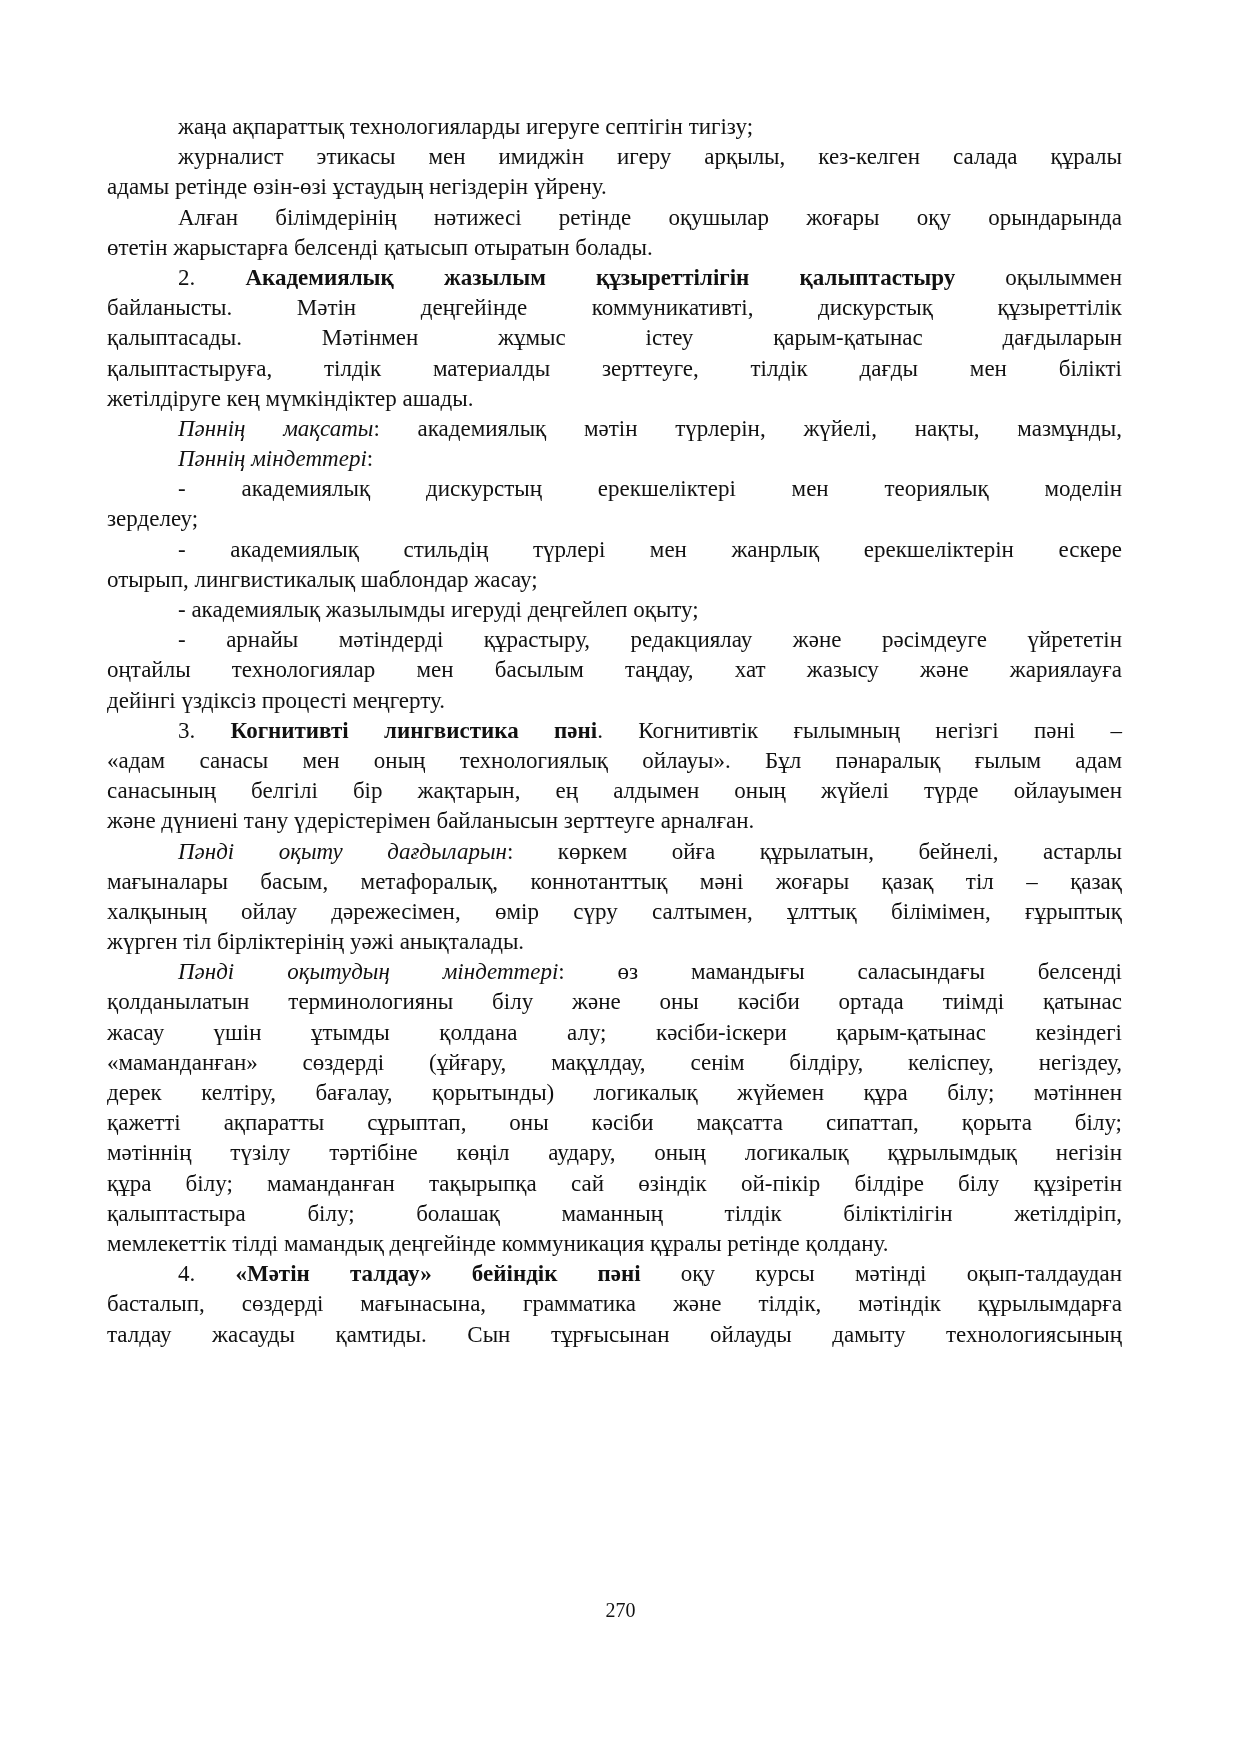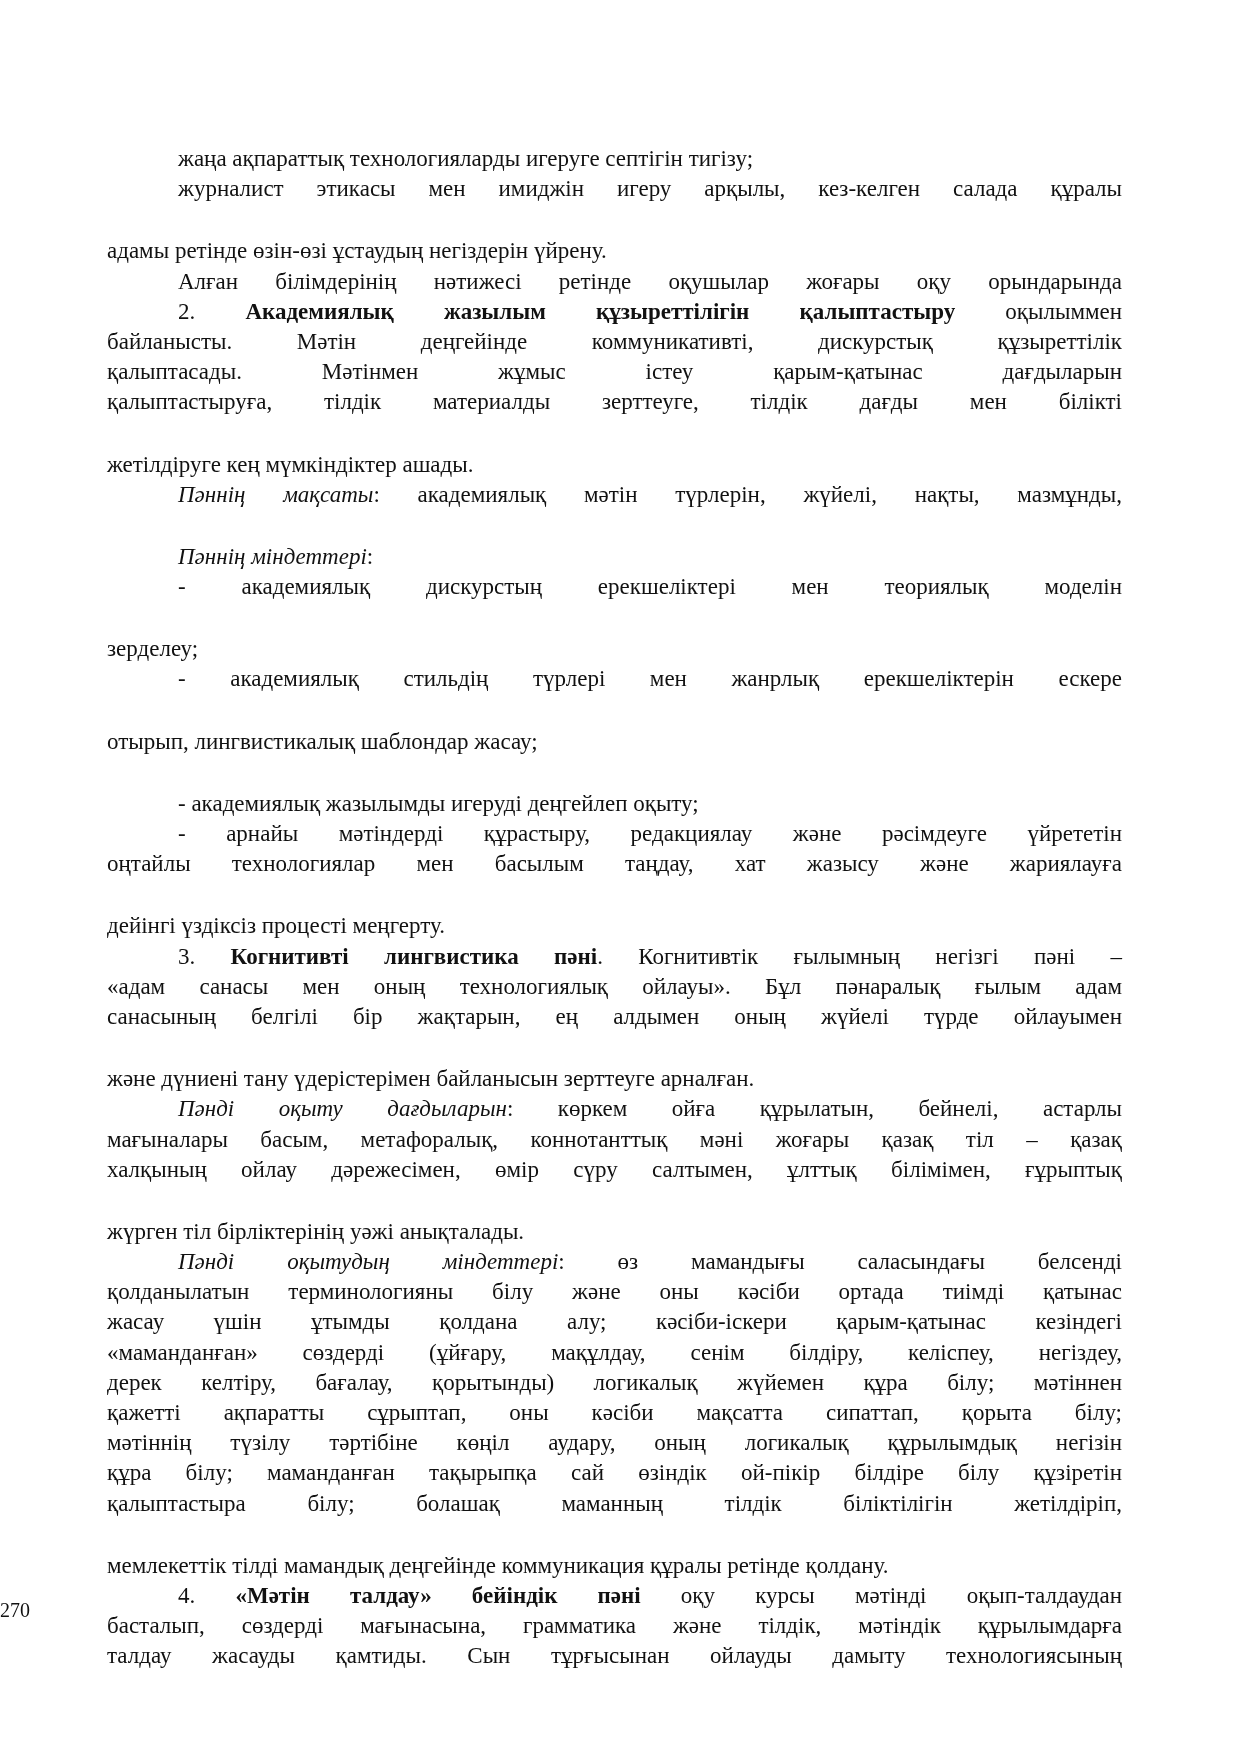--- a/index.html
+++ b/index.html
@@ -8,38 +8,39 @@
     position: absolute; left: 0; top: 0; width: 1241px; height: 1755px;
     background: #ffffff; color: #111111;
     font-family: "Liberation Serif", "DejaVu Serif", serif;
   }
   .column { position: absolute; left: 107px; top: 112px; width: 1015px; }
   .line {
     height: 30.2px; line-height: 30.2px; font-size: 23px;
     white-space: nowrap; text-align: justify; text-align-last: justify;
     overflow: visible;
   }
-  .line.last { text-align-last: left; margin-top: 32px; }
+  .line.last { text-align-last: left; }
   .line.indent { padding-left: 71px; }
   .i { font-style: italic; }
   .bi { font-weight: bold; }
   .page-number {
     position: absolute; left: 0; width: 1241px; top: 1598px;
-    text-align: left; font-size: 20px; line-height: 24px;
+    text-align: center; font-size: 20px; line-height: 24px;
   }
 </style>
 </head>
 <body>
 
 <div class="page">
   <div class="column" id="text-column">
       <div class="line indent last"><span>жаңа ақпараттық технологияларды игеруге септігін тигізу;</span></div>
       <div class="line indent"><span>журналист этикасы мен имиджін игеру арқылы, кез-келген салада құралы</span></div>
       <div class="line last"><span>адамы ретінде өзін-өзі ұстаудың негіздерін үйрену.</span></div>
       <div class="line indent"><span>Алған білімдерінің нәтижесі ретінде оқушылар жоғары оқу орындарында</span></div>
+      <div class="line last"><span>өтетін жарыстарға белсенді қатысып отыратын болады.</span></div>
       <div class="line indent"><span>2.   </span><span class="bi">Академиялық жазылым құзыреттілігін қалыптастыру</span><span> оқылыммен</span></div>
       <div class="line"><span>байланысты. Мәтін деңгейінде коммуникативті, дискурстық құзыреттілік</span></div>
       <div class="line"><span>қалыптасады. Мәтінмен жұмыс істеу қарым-қатынас дағдыларын</span></div>
       <div class="line"><span>қалыптастыруға, тілдік материалды зерттеуге, тілдік дағды мен білікті</span></div>
       <div class="line last"><span>жетілдіруге кең мүмкіндіктер ашады.</span></div>
       <div class="line indent"><span class="i">Пәннің мақсаты</span><span>: академиялық мәтін түрлерін, жүйелі, нақты, мазмұнды,</span></div>
       <div class="line indent last"><span class="i">Пәннің міндеттері</span><span>:</span></div>
       <div class="line indent"><span>- академиялық дискурстың ерекшеліктері мен  теориялық моделін</span></div>
       <div class="line last"><span>зерделеу;</span></div>
       <div class="line indent"><span>- академиялық стильдің түрлері мен жанрлық ерекшеліктерін ескере</span></div>

